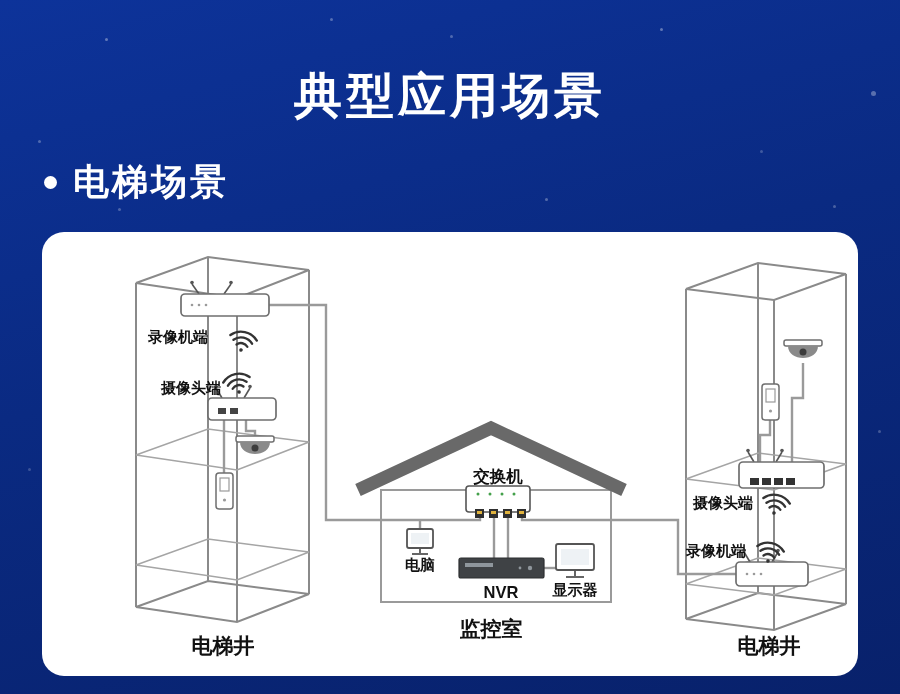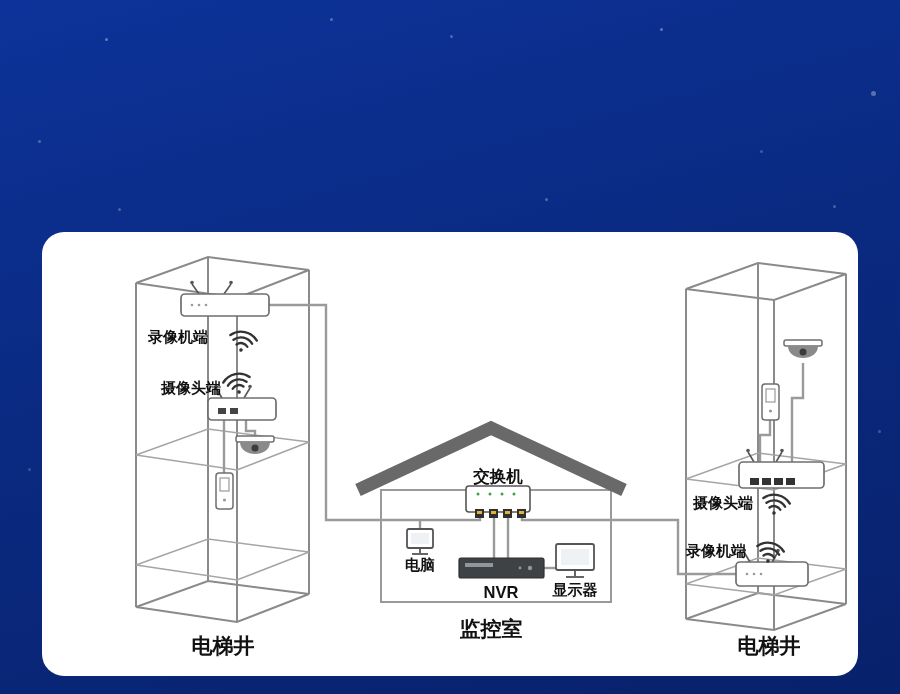--- a/index.html
+++ b/index.html
@@ -44,21 +44,26 @@
   .t15 { font-size:15px; }
   .t16 { font-size:16.5px; }
   .t20 { font-size:21px; }
 </style>
 </head>
 <body>
 
 <div class="slide">
   <div class="stars"></div>
 
-
+  <h1 class="title">典型应用场景</h1>
+
+  <div class="section">
+    <span class="dot"></span>
+    <span class="section-label">电梯场景</span>
+  </div>
 
   <div class="panel">
     <svg width="816" height="444" viewBox="0 0 816 444">
       <defs>
         <g id="wifi" stroke="#333333" stroke-width="2.4" fill="none" stroke-linecap="round">
           <circle cx="0" cy="0" r="1.8" fill="#333333" stroke="none"></circle>
           <path d="M -5.5 -4.5 A 7.5 7.5 0 0 1 5.5 -4.5"></path>
           <path d="M -9.5 -8.5 A 13 13 0 0 1 9.5 -8.5"></path>
           <path d="M -13.5 -12.5 A 18.5 18.5 0 0 1 13.5 -12.5"></path>
         </g>

